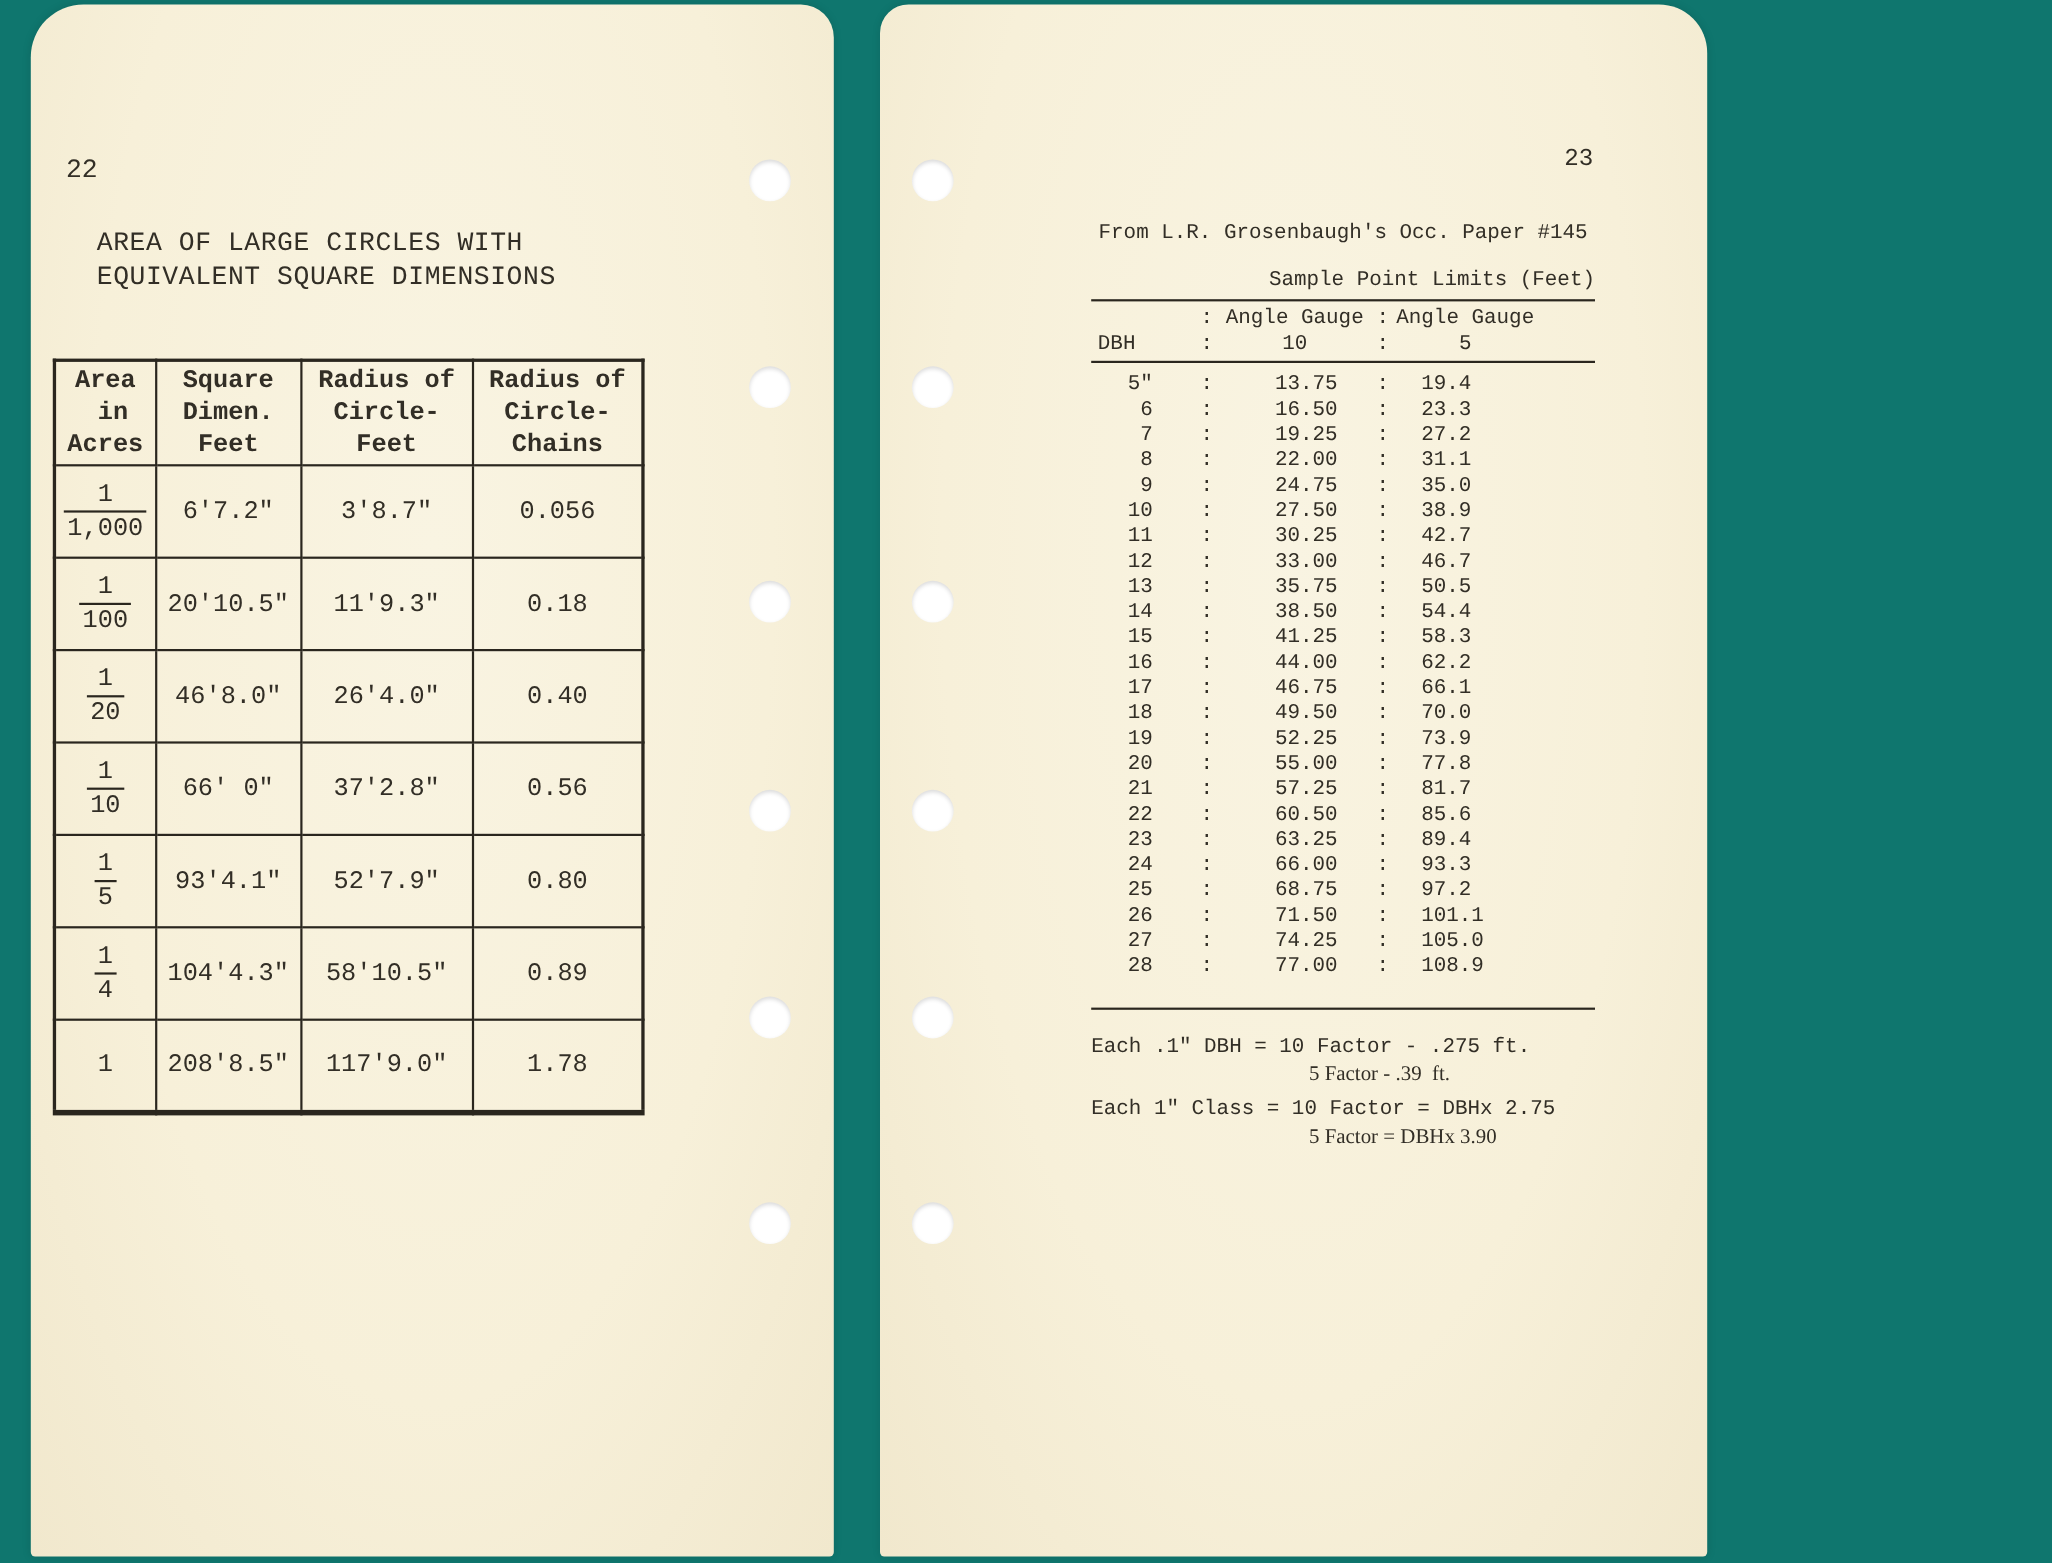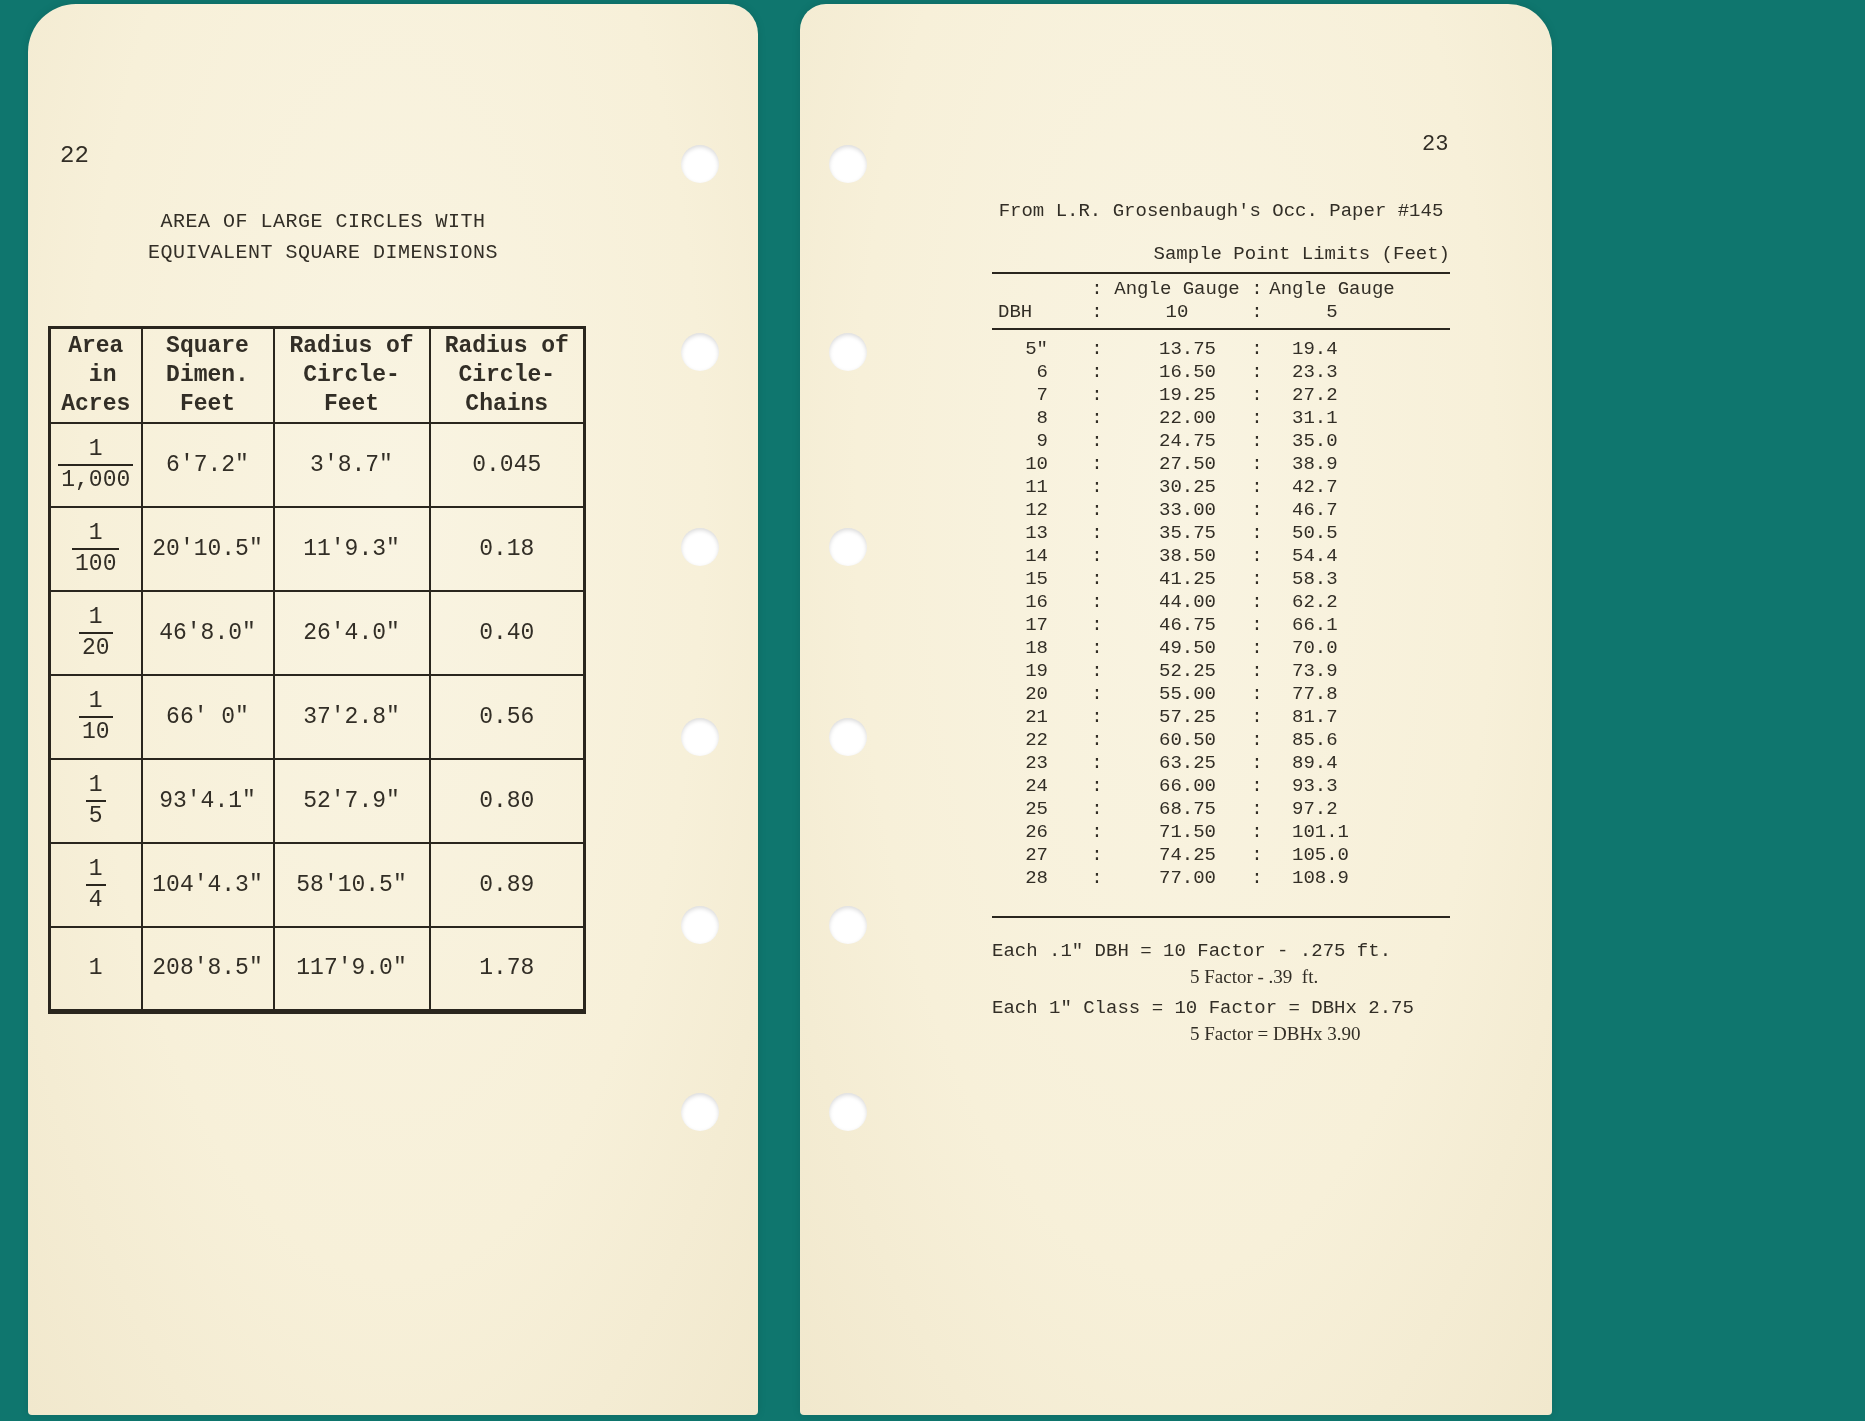--- a/index.html
+++ b/index.html
@@ -13,21 +13,21 @@
           box-shadow:0 0 8px rgba(0,0,0,0.10); }
   .page-left  { left:28px;  width:730px; border-radius:48px 30px 4px 4px; }
   .page-right { left:800px; width:752px; border-radius:26px 44px 4px 4px; }
 
   .hole { position:absolute; width:38px; height:38px; border-radius:50%;
           background:#ffffff; box-shadow: inset 0 2px 4px rgba(0,0,0,0.15); }
 
   
   .lp-pagenum { position:absolute; left:32px; top:138px; font-size:24px; }
   .lp-title { position:absolute; left:60px; top:202px; width:470px;
-              text-align:center; font-size:20px; line-height:31px; letter-spacing:0.5px; }
+              font-size:24px; line-height:31px; letter-spacing:0.5px; }
 
   .lp-table { position:absolute; left:20px; top:322px; border-collapse:collapse;
               font-size:23px; border:3px solid #2a261e; background:transparent; }
   .lp-table th, .lp-table td { border:2px solid #2a261e; white-space:pre; }
   .lp-table th { text-align:center; vertical-align:top; font-weight:bold;
                  padding:3px 5px; height:94px; line-height:29px; }
   .lp-table td { text-align:center; vertical-align:middle; height:84px; }
   .lp-table { border-bottom-width:5px; }
 
   .frac { display:inline-flex; flex-direction:column; align-items:center;
@@ -99,21 +99,21 @@
             <th><div>Square</div><div>Dimen.</div><div>Feet</div></th>
             <th><div>Radius of</div><div>Circle-</div><div>Feet</div></th>
             <th><div>Radius of</div><div>Circle-</div><div>Chains</div></th>
           </tr>
       </thead>
       <tbody id="lp-body">
           <tr>
             <td><span class="frac"><span class="num">1</span><span class="den">1,000</span></span></td>
             <td>6'7.2"</td>
             <td>3'8.7"</td>
-            <td>0.045</td>
+            <td>0.056</td>
           </tr>
           <tr>
             <td><span class="frac"><span class="num">1</span><span class="den">100</span></span></td>
             <td>20'10.5"</td>
             <td>11'9.3"</td>
             <td>0.18</td>
           </tr>
           <tr>
             <td><span class="frac"><span class="num">1</span><span class="den">20</span></span></td>
             <td>46'8.0"</td>

